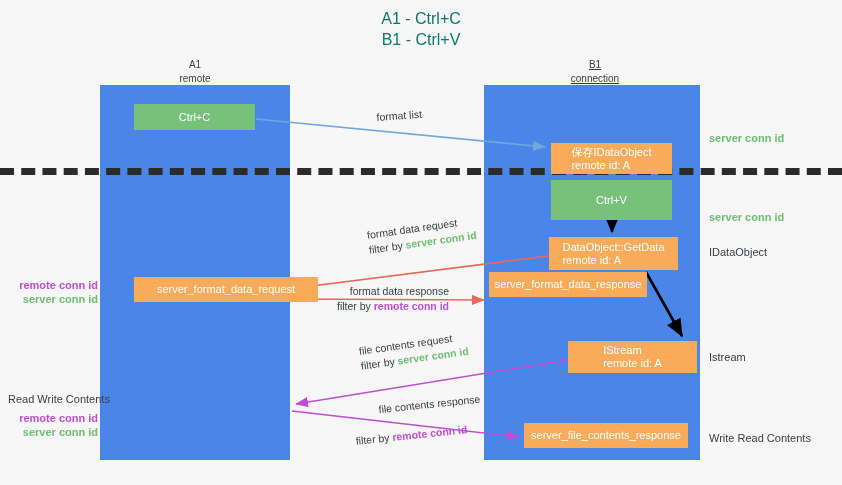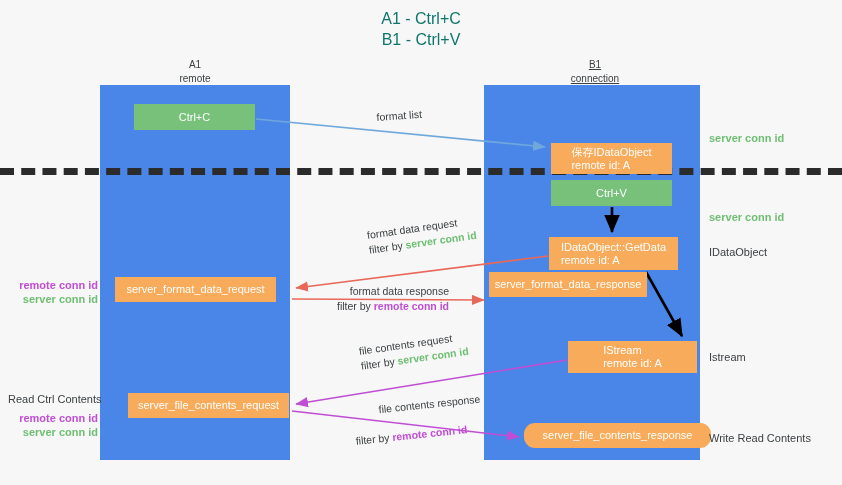--- a/index.html
+++ b/index.html
@@ -42,27 +42,27 @@
     box-sizing:border-box;
     display:flex;flex-direction:column;align-items:center;justify-content:center;
     text-align:left;color:#ffffff;font-size:11px;line-height:13px;
     white-space:pre-line;
   }
   .box.green{background:#6aa84f;background:#77c17a;}
   .box.orange{background:#f8ab5a;}
 
   #box-ctrlc{left:134px;top:104px;width:121px;height:26px;}
   #box-save-idataobject{left:551px;top:128px;width:121px;height:31px;margin-top:15px;}
-  #box-ctrlv{left:551px;top:180px;width:121px;height:26px;}
+  #box-ctrlv{left:551px;top:180px;width:121px;height:40px;}
   #box-getdata{left:549px;top:237px;width:129px;height:33px;}
-  #box-fmt-req{left:115px;top:277px;width:161px;height:25px;}
+  #box-fmt-req{left:134px;top:277px;width:184px;height:25px;}
   #box-fmt-resp{left:489px;top:272px;width:158px;height:25px;}
   #box-istream{left:568px;top:341px;width:129px;height:32px;}
   #box-file-req{left:128px;top:393px;width:161px;height:25px;}
-  #box-file-resp{left:524px;top:423px;width:187px;height:25px;border-radius:11px;}
+  #box-file-resp{left:524px;top:423px;width:164px;height:25px;}
 
   
   .side-label{font-size:11px;line-height:14px;white-space:pre-line;}
   .c-green{color:#6fbf73;font-weight:bold;}
   .c-magenta{color:#c04ed4;font-weight:bold;}
   .c-dark{color:#3c4043;}
 
   #lbl-server-1{left:709px;top:131px;}
   #lbl-server-2{left:709px;top:210px;}
   #lbl-dataobject{left:709px;top:245px;}
@@ -136,28 +136,27 @@
 
     <line x1="292" y1="411" x2="519" y2="437" stroke="#c04ed4" stroke-width="1.6" marker-end="url(#ah-magenta)"></line>
   </svg>
 
   <div class="abs" id="separator"></div>
 
   <div class="abs box green" id="box-ctrlc">Ctrl+C</div>
 
   <div class="abs box orange" id="box-fmt-req">server_format_data_request</div>
 
-  <div class="abs box orange" id="box-file-req">server_file_contents_request</div>
 
   <div class="abs box orange" id="box-save-idataobject">保存IDataObject
 remote id: A</div>
 
   <div class="abs box green" id="box-ctrlv">Ctrl+V</div>
 
-  <div class="abs box orange" id="box-getdata">IDataObject::GetData
+  <div class="abs box orange" id="box-getdata">DataObject::GetData
 remote id: A</div>
 
   <div class="abs box orange" id="box-fmt-resp">server_format_data_response</div>
 
   <div class="abs box orange" id="box-istream">IStream
 remote id: A</div>
 
   <div class="abs box orange" id="box-file-resp">server_file_contents_response</div>
 
   <div class="abs side-label c-green" id="lbl-server-1">server conn id</div>
@@ -168,21 +167,21 @@
 
   <div class="abs side-label c-dark" id="lbl-istream">Istream</div>
 
   <div class="abs side-label c-dark" id="lbl-write-file">Write Read Contents</div>
 
   <div class="abs" id="lbl-left-conn-1">
     <div class="side-label c-magenta">remote conn id</div>
     <div class="side-label c-green">server conn id</div>
   </div>
 
-  <div class="abs side-label c-dark" id="lbl-read-file">Read Ctrl Contents</div>
+  <div class="abs side-label c-dark" id="lbl-read-file">Read Write Contents</div>
 
   <div class="abs" id="lbl-left-conn-2">
     <div class="side-label c-magenta">remote conn id</div>
     <div class="side-label c-green">server conn id</div>
   </div>
 
   <div class="abs edge-label" id="el-format-list">
     <div>format list</div>
   </div>
 

